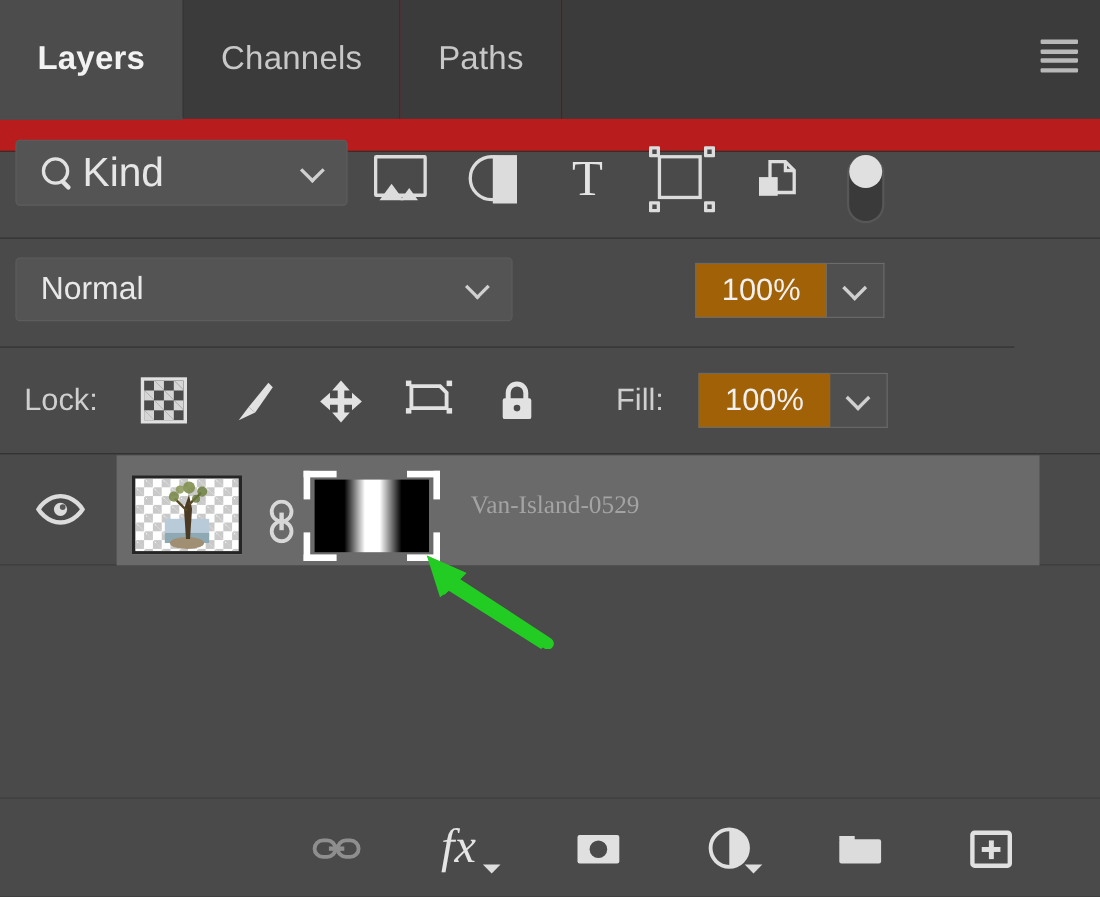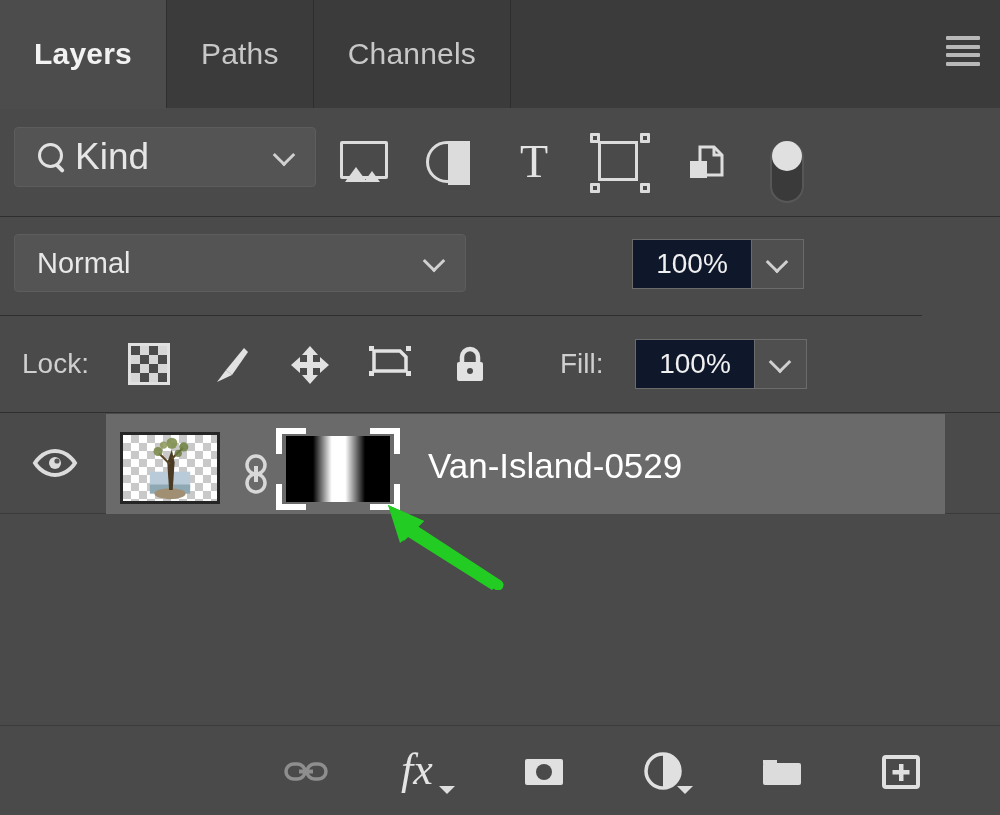--- a/index.html
+++ b/index.html
@@ -11,22 +11,22 @@
   }
   #panel {
     position: relative;
     width: 1000px; height: 815px;
     background: #4a4a4a;
   }
 
   
   .tabbar {
     position: absolute; left: 0; top: 0;
-    width: 1000px; height: 108px;
-    background: #15803d;
+    width: 1000px; height: 138px;
+    background: #b91c1c;
     border-bottom: 1px solid #2b2b2b;
   }
   .tabs { display: flex; height: 108px; align-items: stretch; }
   .tab {
     display: flex; align-items: center; justify-content: center;
     padding: 0 34px;
     font-size: 30px;
     color: #c8c8c8;
     letter-spacing: .2px;
     border-right: 1px solid #2e2e2e;
@@ -148,21 +148,21 @@
     display: flex; align-items: center;
   }
   .blend-label { font-size: 29px; color: #e8e8e8; margin-left: 22px; }
   .blend-chev { position: absolute; right: 22px; top: 23px; }
   .opacity-label {
     position: absolute; left: 488px; top: 30px;
     font-size: 28px; color: #cfcfcf;
   }
   .numfield {
     position: absolute; height: 50px;
-    background: #0f172a; border: 1px solid #6b6b6b;
+    background: #a16207; border: 1px solid #6b6b6b;
     display: flex; align-items: center; justify-content: center;
     font-size: 28px; color: #f0f0f0;
   }
   .numchev {
     position: absolute; height: 50px; width: 52px;
     background: #4f4f4f; border: 1px solid #6b6b6b; border-left: none;
   }
   .numchev .chev.thin { position: absolute; left: 16px; top: 19px; }
   #opacity-value { left: 632px; top: 21px; width: 120px; }
   #opacity-chev  { left: 752px; top: 21px; }
@@ -224,21 +224,21 @@
     background: linear-gradient(90deg,
        #000 0%, #000 26%, #ffffff 44%, #ffffff 57%, #000 76%, #000 100%);
   }
   .brk { position: absolute; width: 30px; height: 26px; }
   .brk.tl { left: 0; top: 0; border-left: 6px solid #fff; border-top: 6px solid #fff; }
   .brk.tr { right: 0; top: 0; border-right: 6px solid #fff; border-top: 6px solid #fff; }
   .brk.bl { left: 0; bottom: 0; border-left: 6px solid #fff; border-bottom: 6px solid #fff; }
   .brk.br { right: 0; bottom: 0; border-right: 6px solid #fff; border-bottom: 6px solid #fff; }
   .layername {
     position: absolute; top: 32px;
-    font-size: 35px; color: #ffffff;
+    font-size: 23px; color: #a3a3a3; font-family: Liberation Serif, serif;
   }
   .layername.italic { font-style: italic; }
   .rowlock { position: absolute; right: 72px; top: 32px; width: 38px; height: 42px; }
 
   
   .bottombar {
     position: absolute; left: 0; bottom: 0;
     width: 1000px; height: 90px;
     background: #4a4a4a;
     border-top: 1px solid #3c3c3c;
@@ -262,24 +262,24 @@
 <body>
 
 <div id="panel">
 
   <div class="tabbar">
     <div class="tabs">
       <div class="tab active">
         <span>Layers</span>
       </div>
       <div class="tab">
+        <span>Channels</span>
+      </div>
+      <div class="tab">
         <span>Paths</span>
-      </div>
-      <div class="tab">
-        <span>Channels</span>
       </div>
       <div class="tabfill"></div>
     </div>
     <div class="hamburger">
       <i></i>
         <i></i>
         <i></i>
         <i></i>
     </div>
   </div>

